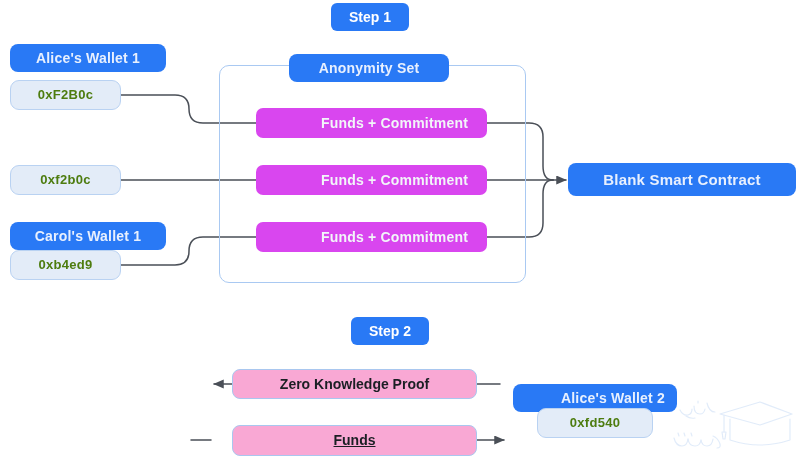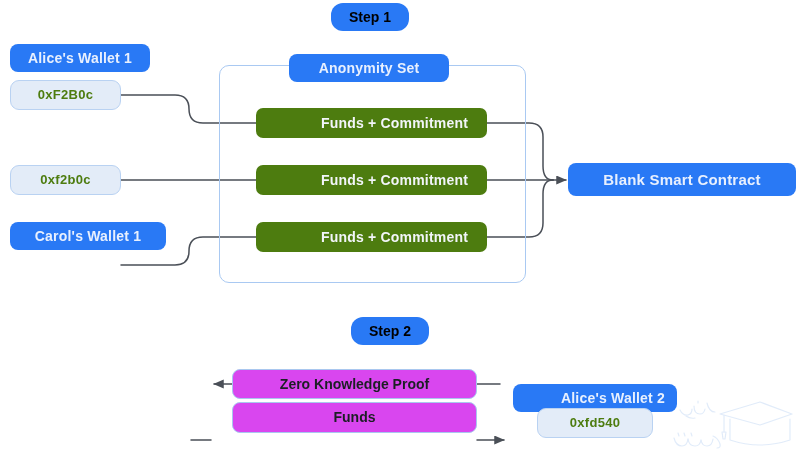--- a/index.html
+++ b/index.html
@@ -26,45 +26,45 @@
   }
   .blue{
     background:#2979f5;
     color:#e8f0fe;
     font-size:14px;
     font-weight:700;
     letter-spacing:.2px;
   }
   .badge{
     background:#2979f5;
-    color:#000000;
+    color:#ffffff;
     font-size:14px;
     font-weight:700;
-    border-radius:12px;
+    border-radius:6px;
   }
   .hash{
     background:#e3ecf8;
     border:1px solid #b9d2f2;
     color:#4d7c0f;
     font-size:13px;
     font-weight:700;
     border-radius:9px;
     letter-spacing:.3px;
   }
   .dark{
-    background:#4d7c0f;
+    background:#d946ef;
     color:#f2f5f9;
     font-size:14px;
     font-weight:700;
     border-radius:7px;
     letter-spacing:.2px;
     padding-left:46px;
   }
   .outline{
-    background:#d946ef;
+    background:#f9a8d4;
     border:1.4px solid #a9c7ef;
     color:#1b1f24;
     font-size:14px;
     font-weight:700;
     border-radius:8px;
   }
 
   
   .aset-frame{
     position:absolute;
@@ -130,39 +130,40 @@
       <path d="M477,440 L504,440" marker-end="url(#arw)"></path>
     </g>
   </svg>
 
   <div class="box badge" style="left:331px;top:3px;width:78px;height:28px;">Step 1</div>
 
   <div class="aset-frame" style="left:219px;top:65px;width:307px;height:218px;"></div>
 
   <div class="box blue" style="left:289px;top:54px;width:160px;height:28px;">Anonymity Set</div>
 
-  <div class="box blue" style="left:10px;top:44px;width:140px;height:28px;">Alice's Wallet 1</div>
+  <div class="box blue" style="left:10px;top:44px;width:156px;height:28px;">Alice's Wallet 1</div>
   <div class="box hash" style="left:10px;top:80px;width:111px;height:30px;">0xF2B0c</div>
 
   <div class="box hash" style="left:10px;top:165px;width:111px;height:30px;">0xf2b0c</div>
 
   <div class="box blue" style="left:10px;top:214px;width:156px;height:28px;margin-top:8px;">Carol's Wallet 1</div>
+  <div class="box hash" style="left:10px;top:250px;width:111px;height:30px;">0xb4ed9</div>
 
   <div class="box dark" style="left:256px;top:108px;width:231px;height:30px;">Funds + Commitment</div>
   <div class="box dark" style="left:256px;top:165px;width:231px;height:30px;">Funds + Commitment</div>
   <div class="box dark" style="left:256px;top:222px;width:231px;height:30px;">Funds + Commitment</div>
 
   <div class="box blue" style="left:568px;top:163px;width:228px;height:33px;font-size:15px;">Blank Smart Contract</div>
 
   <div class="box badge" style="left:351px;top:317px;width:78px;height:28px;">Step 2</div>
 
 
   <div class="box outline" style="left:232px;top:369px;width:245px;height:30px;">Zero Knowledge Proof</div>
 
-  <div class="box outline" style="left:232px;top:402px;width:245px;height:31px;">Funds</div>
+  <div class="box outline" style="left:232px;top:425px;width:245px;height:31px;text-decoration:underline;">Funds</div>
 
   <div class="box blue" style="left:513px;top:384px;width:164px;height:28px;padding-left:36px;">Alice's Wallet 2</div>
   <div class="box hash" style="left:513px;top:408px;width:116px;height:30px;margin-left:24px;">0xfd540</div>
 
   <svg class="watermark" viewBox="0 0 124 66" xmlns="http://www.w3.org/2000/svg">
     <g fill="none" stroke="#c9dcf5" stroke-width="1.2" stroke-linejoin="round" stroke-linecap="round">
 
       <path d="M48,22 L88,10 L120,22 L88,33 Z"></path>
       <path d="M58,27 L58,48 Q88,58 118,48 L118,27"></path>
       <path d="M52,23 L52,40"></path>

